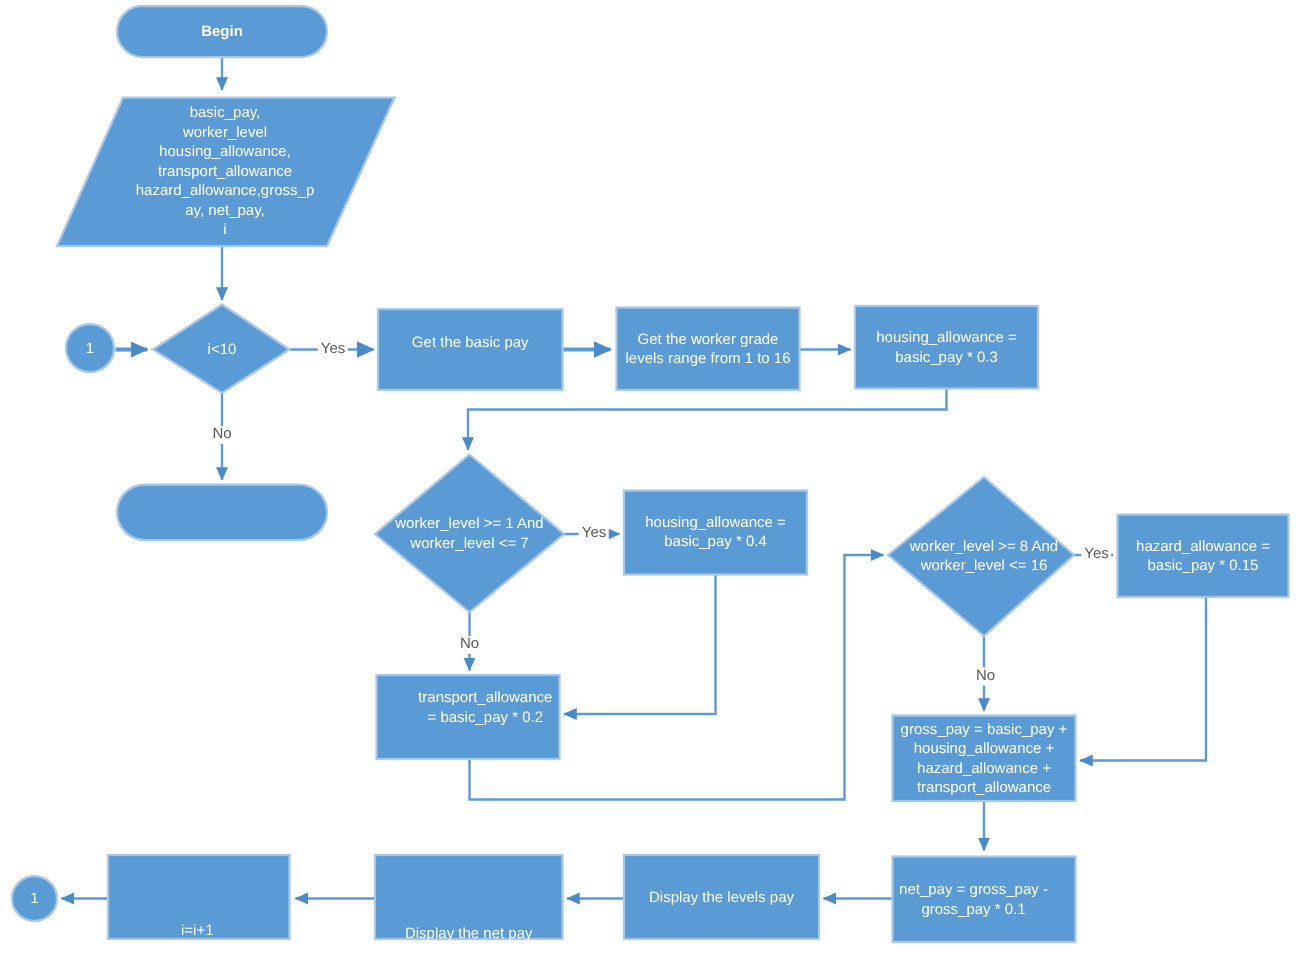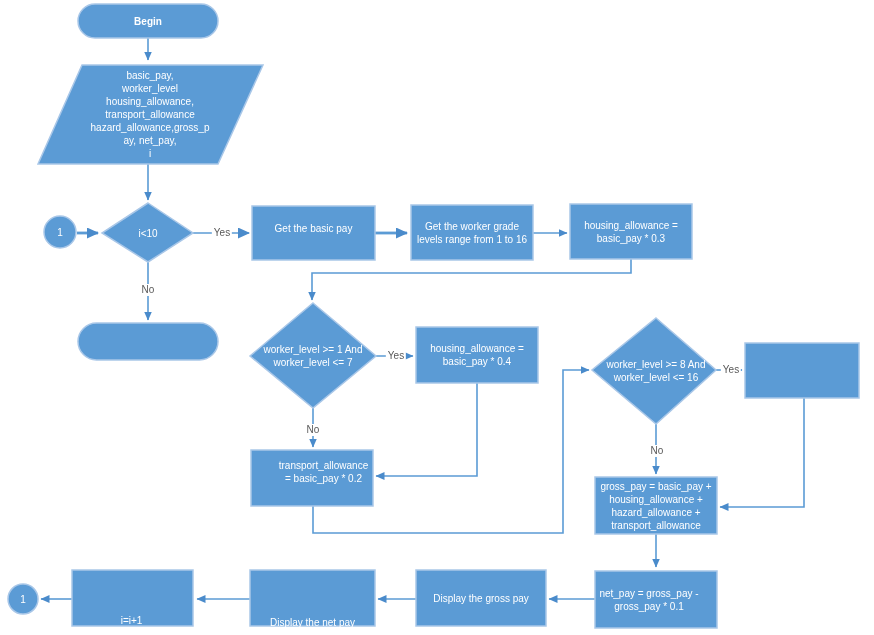--- a/index.html
+++ b/index.html
@@ -102,23 +102,24 @@
   <div class="node-text" style="left:44px;top:216px;width:32px;height:32px;">1</div>
   <div class="node-text" style="left:110px;top:218px;width:76px;height:30px;">i&lt;10</div>
   <div class="node-text" style="left:78px;top:323px;width:140px;height:37px;margin-top:32px;">End</div>
   <div class="node-text" style="left:252px;top:206px;width:123px;height:44px;">Get the basic pay</div>
   <div class="node-text" style="left:411px;top:205px;width:122px;height:55px;">Get the worker grade levels range from 1 to 16</div>
   <div class="node-text" style="left:570px;top:204px;width:122px;height:55px;">housing_allowance = basic_pay * 0.3</div>
   <div class="node-text" style="left:251px;top:328px;width:124px;height:56px;">worker_level &gt;= 1 And worker_level &lt;= 7</div>
   <div class="node-text" style="left:416px;top:327px;width:122px;height:56px;">housing_allowance = basic_pay * 0.4</div>
   <div class="node-text" style="left:251px;top:450px;width:122px;height:44px;padding-left:25px;">transport_allowance = basic_pay * 0.2</div>
   <div class="node-text" style="left:594px;top:343px;width:124px;height:56px;">worker_level &gt;= 8 And worker_level &lt;= 16</div>
+  <div class="node-text" style="left:745px;top:343px;width:114px;height:55px;">hazard_allowance = basic_pay * 0.15</div>
   <div class="node-text" style="left:595px;top:477px;width:122px;height:57px;">gross_pay = basic_pay + housing_allowance + hazard_allowance + transport_allowance</div>
   <div class="node-text" style="left:595px;top:571px;width:108px;height:57px;">net_pay = gross_pay - gross_pay * 0.1</div>
-  <div class="node-text" style="left:416px;top:570px;width:130px;height:56px;">Display the gross pay</div>
+  <div class="node-text" style="left:416px;top:570px;width:130px;height:56px;">Display the levels pay</div>
   <div class="node-text" style="left:250px;top:570px;width:125px;height:56px;margin-top:24px;">Display the net pay</div>
   <div class="node-text" style="left:72px;top:592px;width:119px;height:56px;">i=i+1</div>
   <div class="node-text" style="left:8px;top:584px;width:30px;height:30px;">1</div>
 
   <span class="edge-label" style="left:222px;top:233px;">Yes</span>
   <span class="edge-label" style="left:148px;top:290px;">No</span>
   <span class="edge-label" style="left:396px;top:356px;">Yes</span>
   <span class="edge-label" style="left:313px;top:430px;">No</span>
   <span class="edge-label" style="left:731px;top:370px;">Yes</span>
   <span class="edge-label" style="left:657px;top:451px;">No</span>

